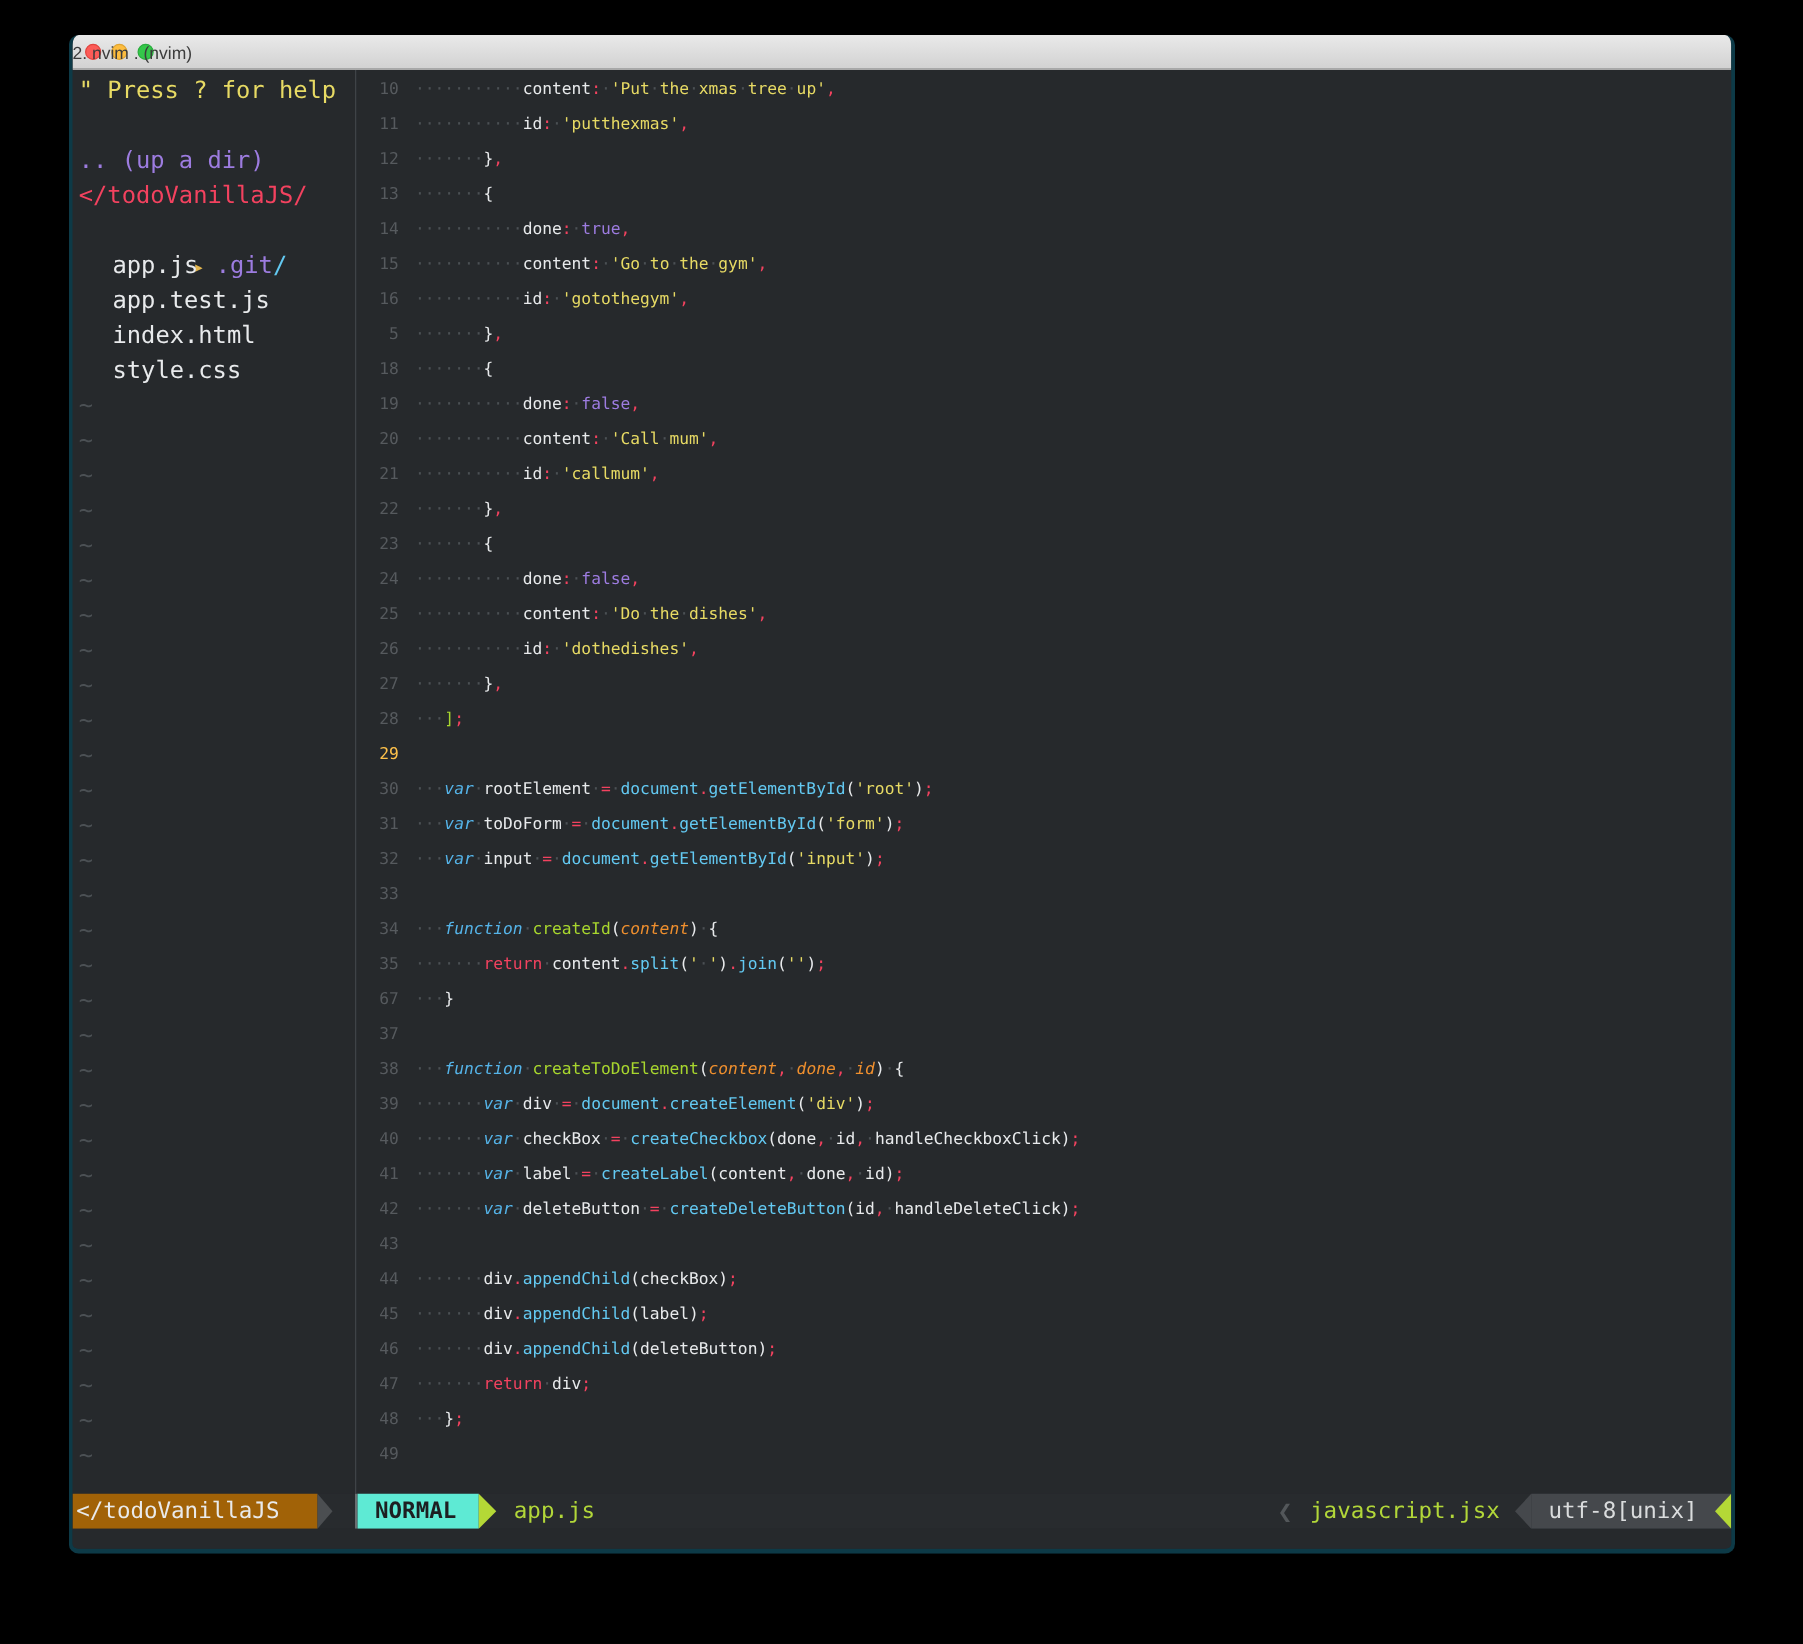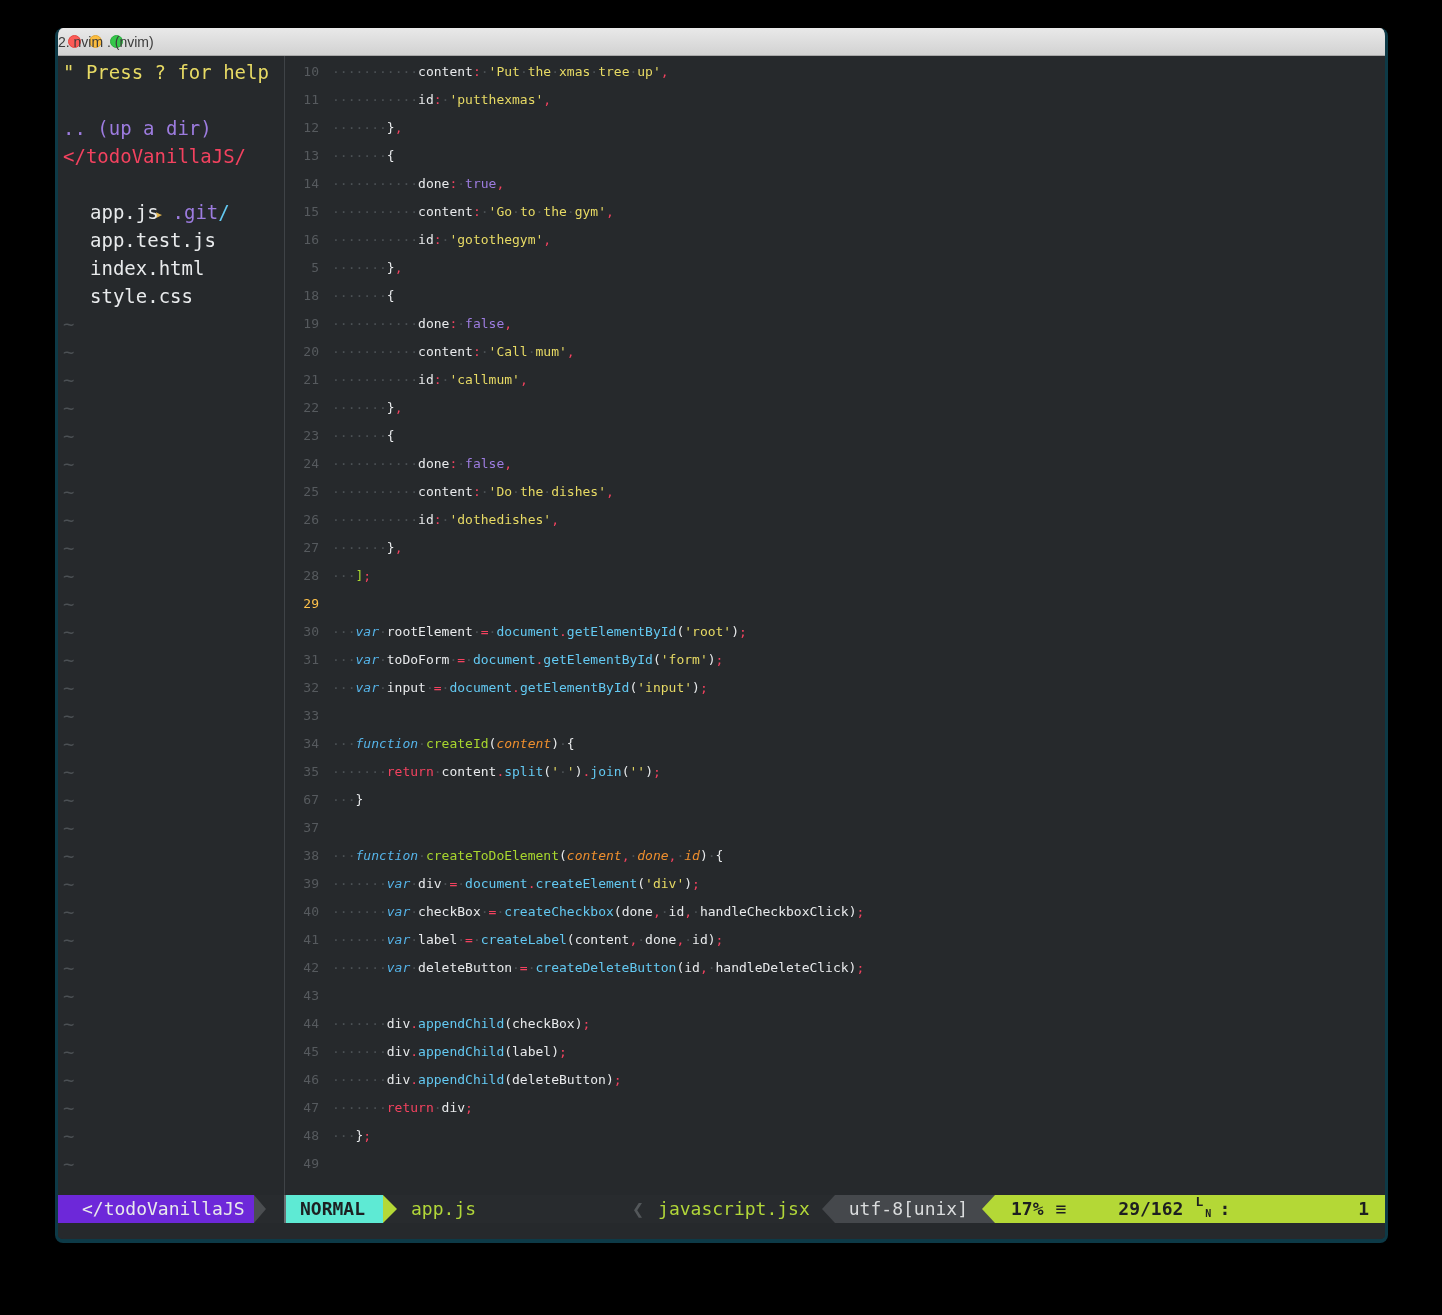--- a/index.html
+++ b/index.html
@@ -62,21 +62,21 @@
   .sb-gitrow .c-purple { margin-left:9px; }
 
   .line { display:flex; height:28px; line-height:28px; font-size:13px; white-space:pre; }
   .num  { width:34px; flex:0 0 34px; text-align:right; padding-right:0; color:#565a5e; }
   .num.cur { color:#ffc24b; }
   .code { padding-left:13px; }
 
   
   .statusline { height:28px; flex:0 0 28px; display:flex; font-size:18px; line-height:28px; }
   .sl-left { width:226px; flex:0 0 226px; display:flex; background:#282b2e; }
-  .sl-file-block { background:#6d28d9; color:#e9eaeb; padding:0 24px; width:196px; white-space:pre; }
+  .sl-file-block { background:#a16207; color:#e9eaeb; padding:0 3px; width:196px; white-space:pre; }
   .arr-right-gray { width:0; height:0; border-top:14px solid transparent; border-bottom:14px solid transparent; border-left:12px solid #4b4e51; }
   .sl-tick { width:2px; flex:0 0 2px; background:#6a6e71; }
   .sl-main { flex:1 1 auto; display:flex; background:#282b2e; align-items:stretch; }
   .seg-mode { background:#5eead4; color:#1d1f21; font-weight:bold; padding:0 18px 0 14px; }
   .arr-right-lime { width:0; height:0; border-top:14px solid transparent; border-bottom:14px solid transparent; border-left:14px solid #b4d836; }
   .seg-filename { color:#b2d739; padding-left:14px; }
   .sl-fill { flex:1 1 auto; }
   .chev { color:#53575a; font-size:20px; padding-right:14px; }
   .seg-filetype { color:#b2d739; padding-right:12px; }
   .arr-left-utf8 { width:0; height:0; border-top:14px solid transparent; border-bottom:14px solid transparent; border-right:13px solid #45484c; }
@@ -213,29 +213,18 @@
     <div class="sl-main">
       <div class="seg-mode">NORMAL</div>
       <div class="arr-right-lime"></div>
       <div class="seg-filename">app.js</div>
       <div class="sl-fill"></div>
       <div class="chev">❮</div>
       <div class="seg-filetype">javascript.jsx</div>
       <div class="arr-left-utf8"></div>
       <div class="seg-enc">utf-8[unix]</div>
       <div class="arr-left-lime"></div>
-      <div class="seg-pos">
-        <span class="pct">17%</span>
-        <span class="tri">≡</span>
-        <span class="linecol">29/162</span>
-        <span class="lnsym">
-            <span class="t">L</span>
-            <span class="b">N</span>
-          </span>
-        <span class="colon">:</span>
-        <span class="col">1</span>
-      </div>
     </div>
   </div>
 
   <div class="cmdline"></div>
 
 </div>
 
 </body></html>

